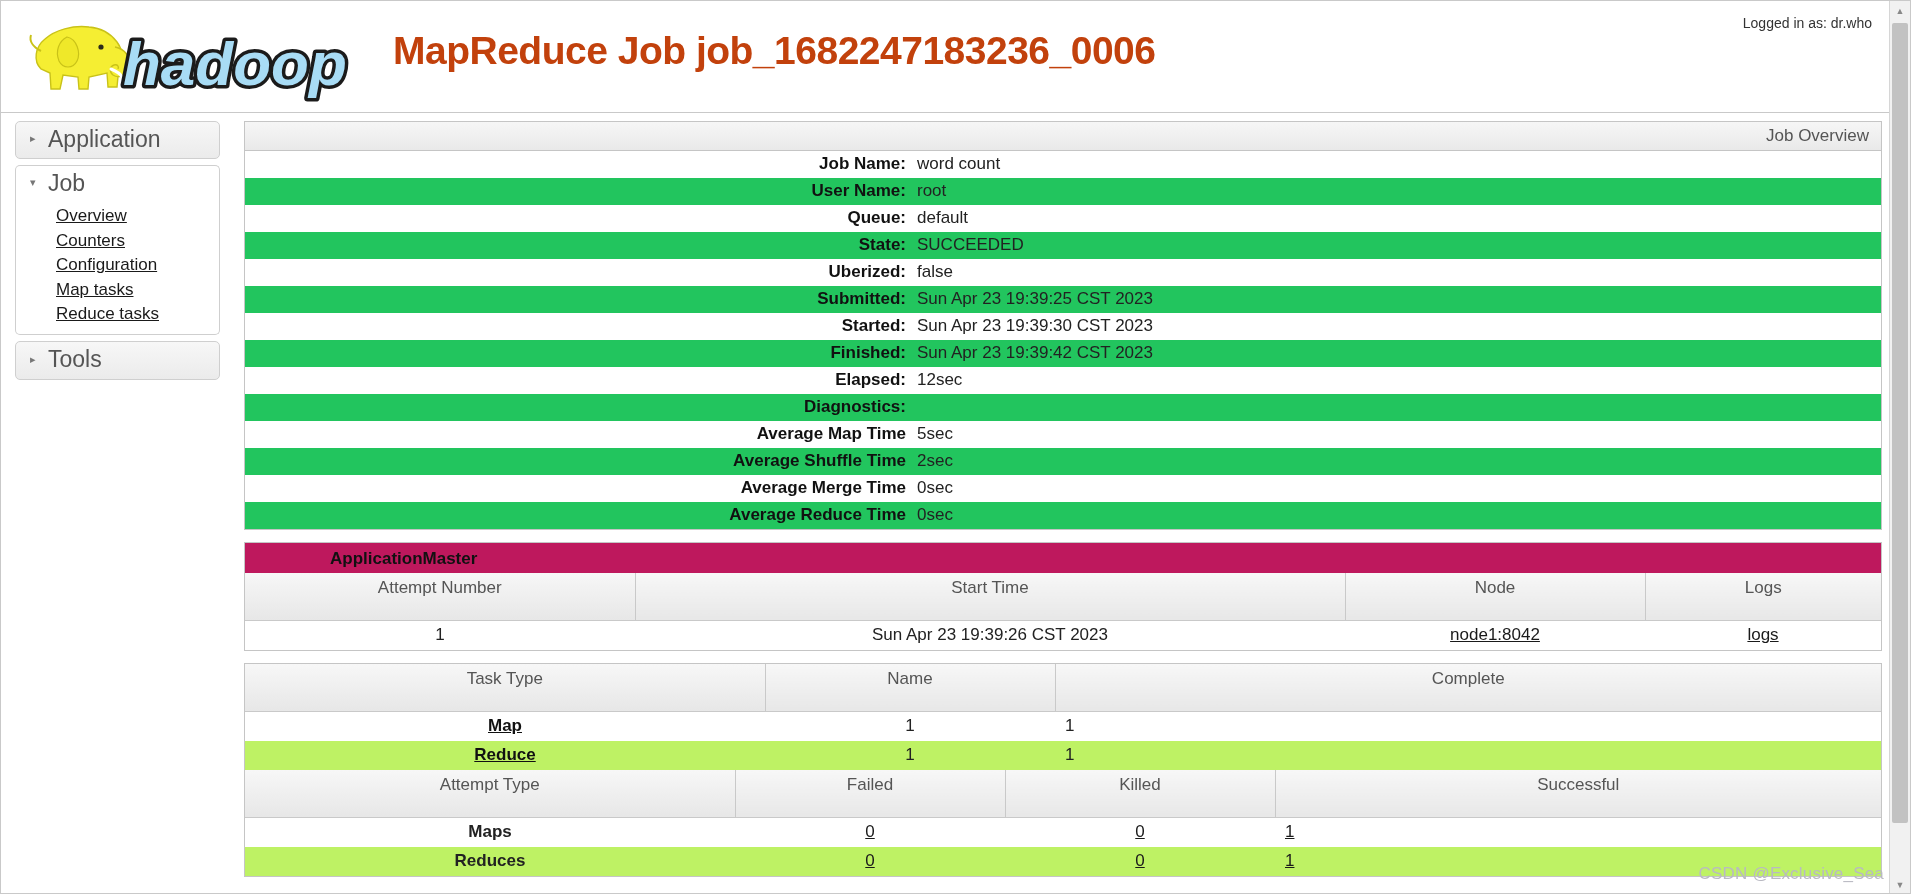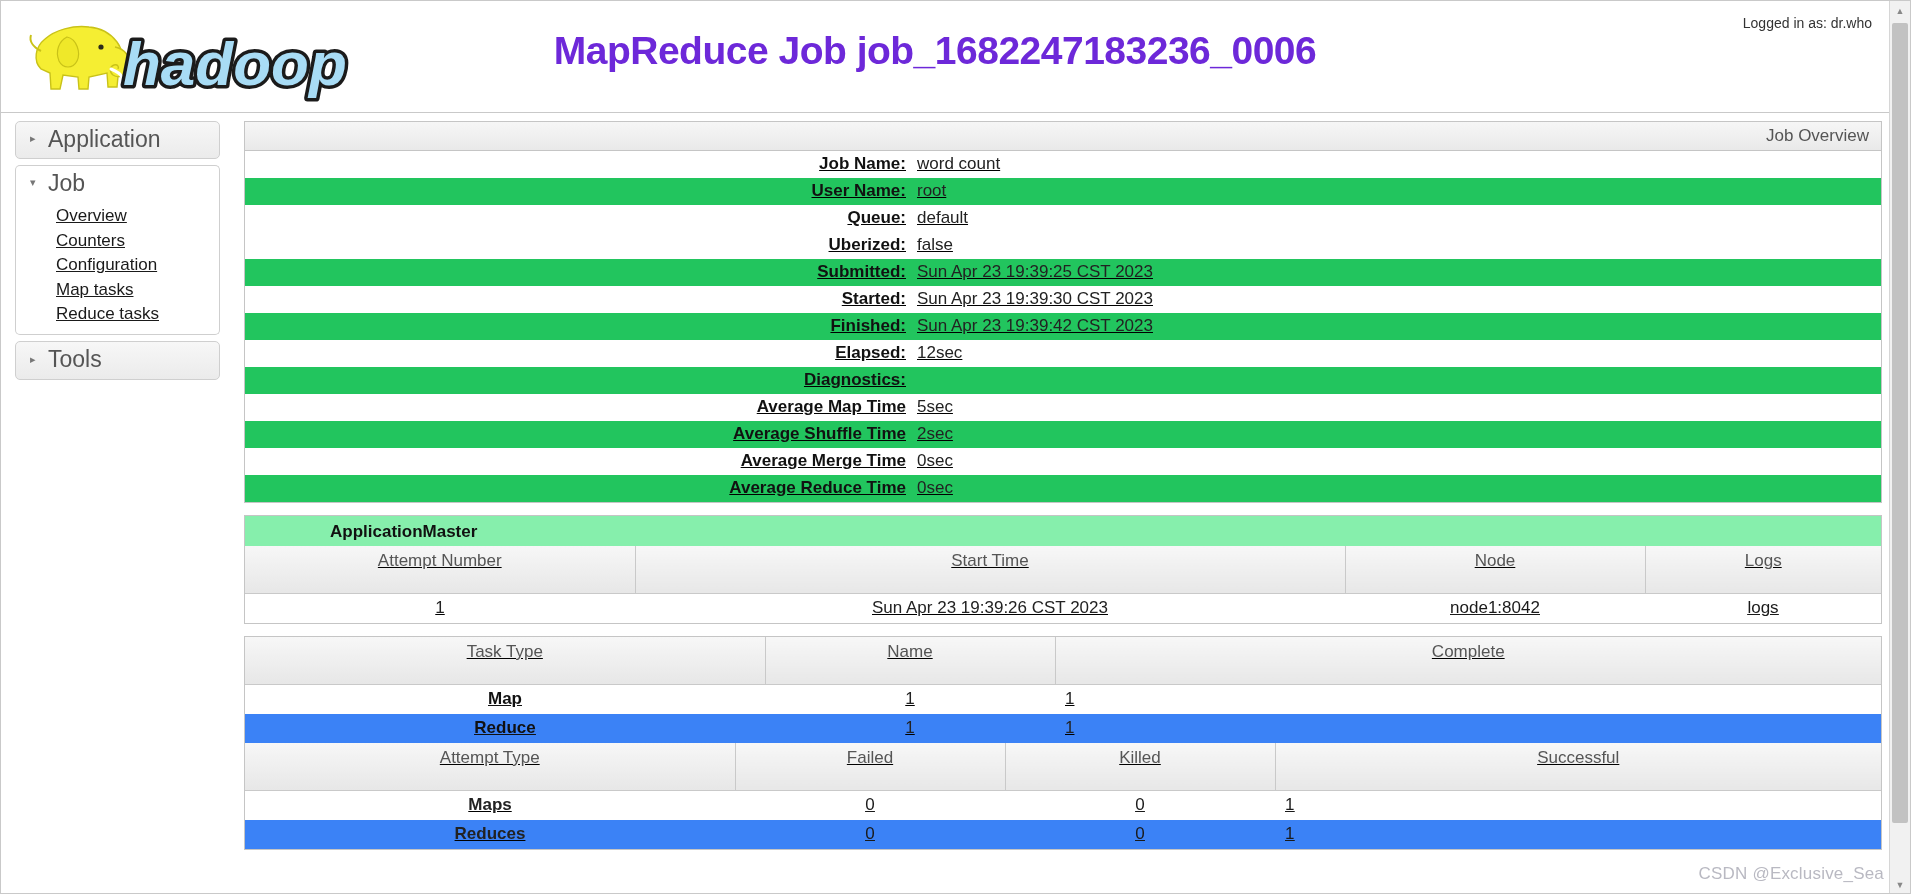--- a/index.html
+++ b/index.html
@@ -25,26 +25,25 @@
     background: #fff;
   }
   #logo-wrap {
     position: absolute;
     left: 18px; top: 10px;
     width: 380px; height: 92px;
   }
   #logo-wrap svg { display: block; }
   #page-title {
     position: absolute;
-    left: 384px; top: 28px;
+    left: 392px; top: 28px;
     width: 1100px;
-    text-align: center;
     font-size: 39px;
     font-weight: bold;
-    color: #6d28d9;
+    color: #c2410c;
     letter-spacing: -0.5px;
     white-space: nowrap;
   }
   #logged-in {
     position: absolute;
     right: 38px; top: 14px;
     font-size: 14px;
     color: #333;
   }
   
@@ -120,21 +119,20 @@
     font-size: 17px;
     color: #555;
     padding: 4px 12px 5px 24px;
     text-align: right;
     height: 29px;
   }
   table {
     width: 100%;
     border-collapse: collapse;
     font-size: 17px;
-    text-decoration: underline;
   }
   
   .ovw td {
     padding: 3px 0 4px 0;
     height: 27px;
     vertical-align: middle;
   }
   .ovw tr.alt { background: #22c55e; }
   .ovw .k {
     width: 670px;
@@ -162,27 +160,27 @@
     height: 30px;
   }
   .grid th:last-child { border-right: none; }
   .grid td {
     padding: 4px 4px 5px 4px;
     font-size: 17px;
     color: #222;
     height: 28px;
     text-align: center;
   }
-  .grid tr.alt td { background: #3b82f6; }
+  .grid tr.alt td { background: #bef264; }
   .am-title {
     font-size: 17px;
     font-weight: bold;
     color: #111;
     padding: 6px 0 7px 85px;
-    background: #86efac;
+    background: #be185d;
     text-align: left;
     height: 30px;
   }
   a.lnk {
     color: #1a1a1a;
     text-decoration: underline;
     cursor: pointer;
   }
   a.lnk-b {
     color: #111;
@@ -309,20 +307,24 @@
               <td class="v">word count</td>
             </tr>
             <tr class="alt">
               <td class="k">User Name:</td>
               <td class="v">root</td>
             </tr>
             <tr>
               <td class="k">Queue:</td>
               <td class="v">default</td>
             </tr>
+            <tr class="alt">
+              <td class="k">State:</td>
+              <td class="v">SUCCEEDED</td>
+            </tr>
             <tr>
               <td class="k">Uberized:</td>
               <td class="v">false</td>
             </tr>
             <tr class="alt">
               <td class="k">Submitted:</td>
               <td class="v">Sun Apr 23 19:39:25 CST 2023</td>
             </tr>
             <tr>
               <td class="k">Started:</td>

